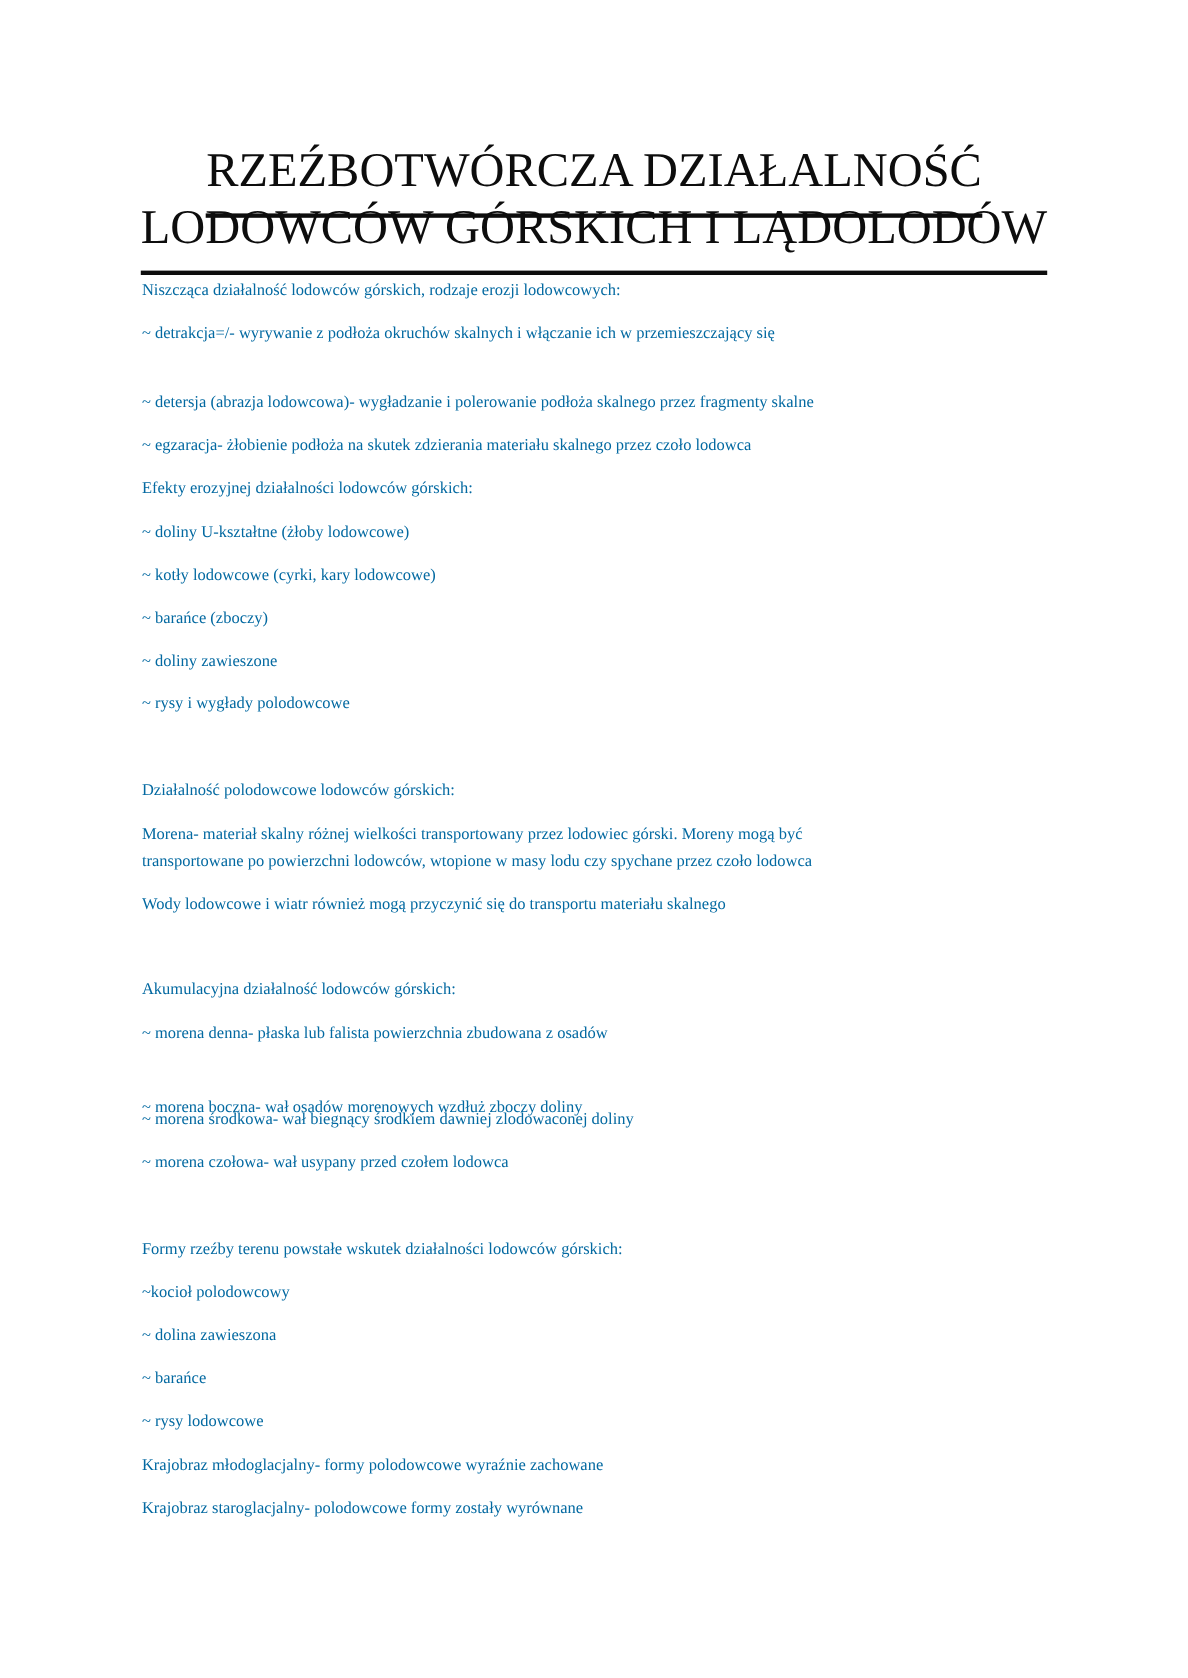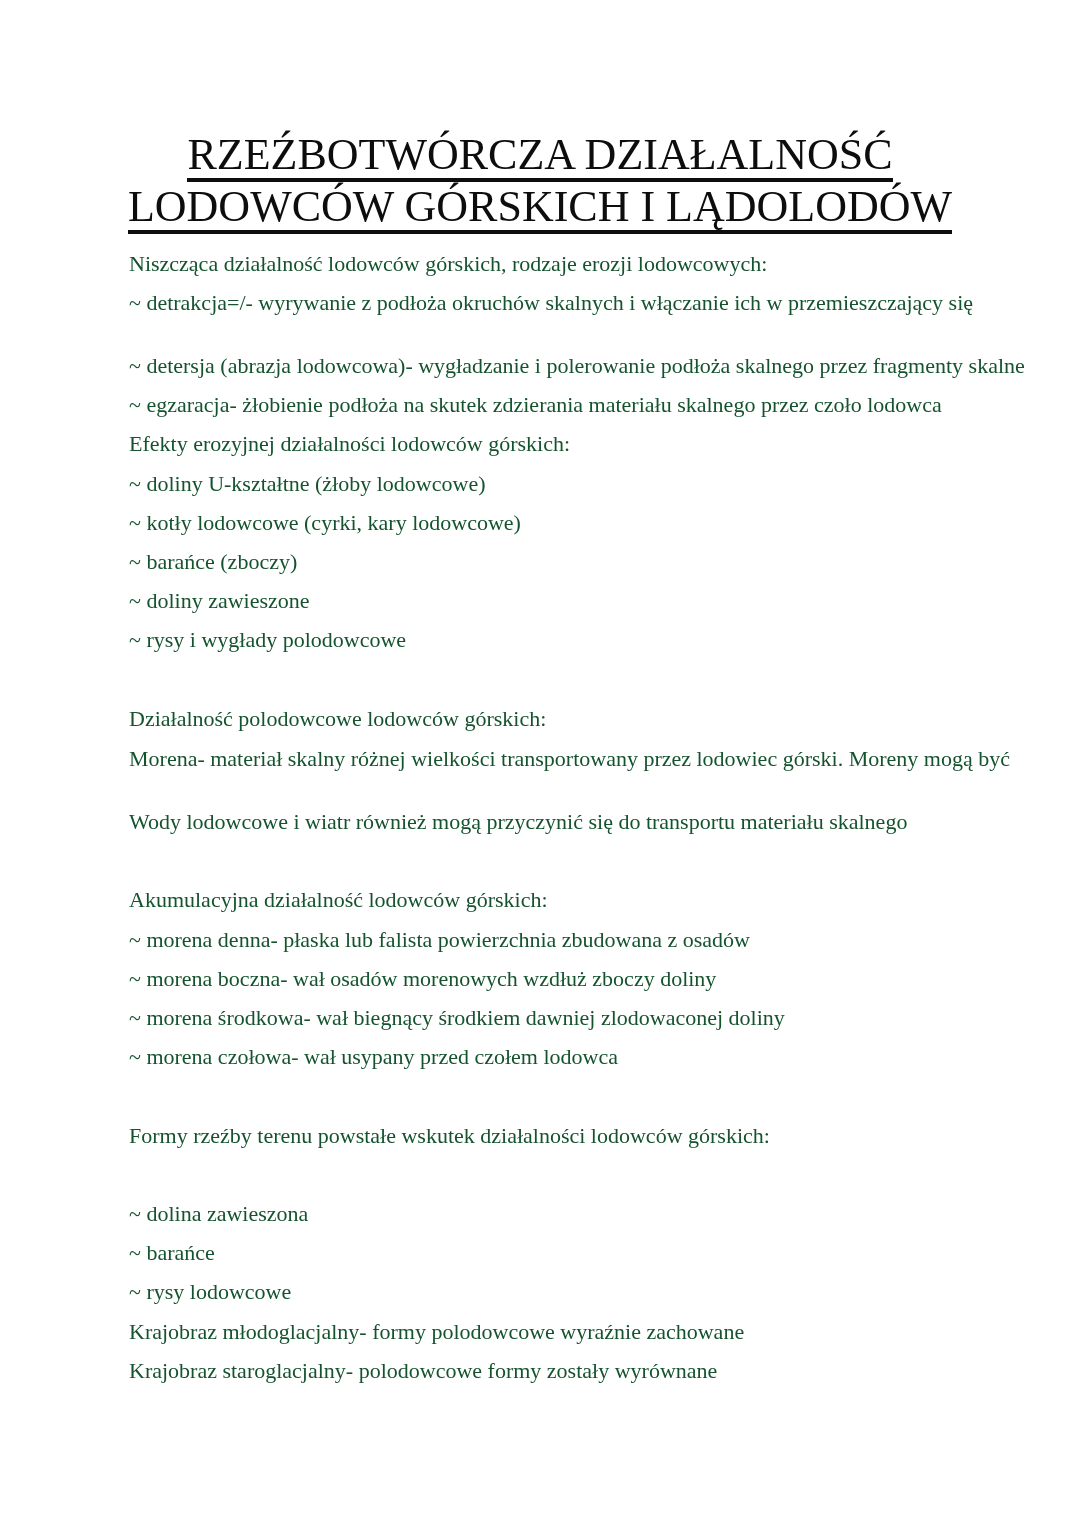--- a/index.html
+++ b/index.html
@@ -31,33 +31,33 @@
       font-size: 44px;
       line-height: 50px;
       font-weight: normal;
       margin: 0;
       letter-spacing: 0px;
       color: #0d0d0d;
     }
     .title-line {
       display: inline-block;
       border-bottom: 4px solid #0d0d0d;
-      padding-bottom: 0px;
+      padding-bottom: 16px;
       line-height: 46px;
     }
     .t1 { top: 130px; }
     .t2 { top: 182px; }
     .line {
       position: absolute;
       left: 129px;
       width: 830px;
-      font-size: 22px;
+      font-size: 15px;
       line-height: 22px;
       white-space: nowrap;
-      color: #14532d;
+      color: #0369a1;
     }
   </style>
 </head>
 <body>
 
 <div class="page">
 
   <h1 class="title t1">
     <span class="title-line"> RZEŹBOTWÓRCZA DZIAŁALNOŚĆ</span>
   </h1>
@@ -72,28 +72,30 @@
 
   <div class="line" style="top:433px;">Efekty erozyjnej działalności lodowców górskich:</div>
   <div class="line" style="top:473px;">~ doliny U-kształtne (żłoby lodowcowe)</div>
   <div class="line" style="top:512px;">~ kotły lodowcowe (cyrki, kary lodowcowe)</div>
   <div class="line" style="top:551px;">~ barańce (zboczy)</div>
   <div class="line" style="top:590px;">~ doliny zawieszone</div>
   <div class="line" style="top:629px;">~ rysy i wygłady polodowcowe</div>
 
   <div class="line" style="top:708px;">Działalność polodowcowe lodowców górskich:</div>
   <div class="line" style="top:748px;">Morena- materiał skalny różnej wielkości transportowany przez lodowiec górski. Moreny mogą być</div>
+  <div class="line" style="top:772px;">transportowane po powierzchni lodowców, wtopione w masy lodu czy spychane przez czoło lodowca</div>
   <div class="line" style="top:811px;">Wody lodowcowe i wiatr również mogą przyczynić się do transportu materiału skalnego</div>
 
   <div class="line" style="top:889px;">Akumulacyjna działalność lodowców górskich:</div>
   <div class="line" style="top:929px;">~ morena denna- płaska lub falista powierzchnia zbudowana z osadów</div>
-  <div class="line" style="top:968px;">~ morena boczna- wał osadów morenowych wzdłuż zboczy doliny</div>
+  <div class="line" style="top:996px;">~ morena boczna- wał osadów morenowych wzdłuż zboczy doliny</div>
   <div class="line" style="top:1007px;">~ morena środkowa- wał biegnący środkiem dawniej zlodowaconej doliny</div>
   <div class="line" style="top:1046px;">~ morena czołowa- wał usypany przed czołem lodowca</div>
 
   <div class="line" style="top:1125px;">Formy rzeźby terenu powstałe wskutek działalności lodowców górskich:</div>
+  <div class="line" style="top:1164px;">~kocioł polodowcowy</div>
   <div class="line" style="top:1203px;">~ dolina zawieszona</div>
   <div class="line" style="top:1242px;">~ barańce</div>
   <div class="line" style="top:1281px;">~ rysy lodowcowe</div>
   <div class="line" style="top:1321px;">Krajobraz młodoglacjalny- formy polodowcowe wyraźnie zachowane</div>
   <div class="line" style="top:1360px;">Krajobraz staroglacjalny- polodowcowe formy zostały wyrównane</div>
 
 </div>
 
 </body></html>

